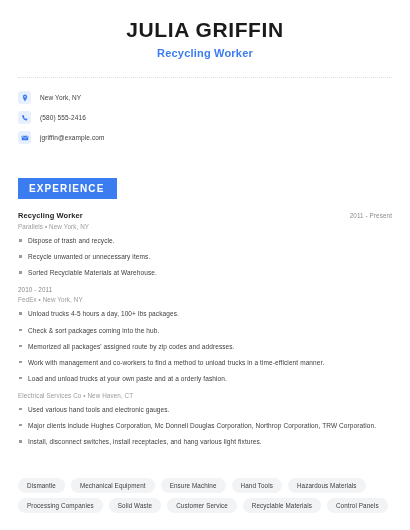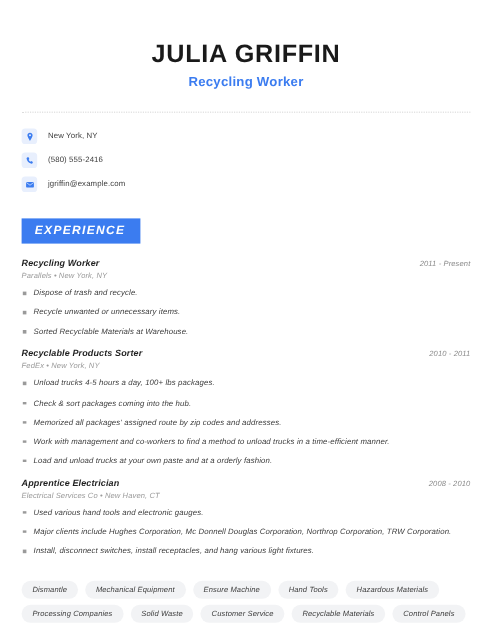--- a/index.html
+++ b/index.html
@@ -11,21 +11,21 @@
     height: 530px;
     background: #ffffff;
     font-family: "Liberation Sans", sans-serif;
     color: #2b2b2b;
     overflow: hidden;
   }
   .resume {
     width: 410px;
     height: 388px;
     box-sizing: border-box;
-    padding: 16px 18px;
+    padding: 0 18px;
     position: relative;
   }
 
   
   .header {
     padding-top: 18px;
     text-align: center;
   }
   .full-name {
     font-size: 21px;
@@ -71,21 +71,21 @@
     margin-right: 9px;
   }
   .contact-badge svg { display: block; }
   .contact-text {
     font-size: 6.5px;
     color: #3c3c3c;
     letter-spacing: 0.1px;
   }
 
   
-  .section { margin-top: 20px; font-style: italic; }
+  .section { margin-top: 32px; }
   .section-badge {
     display: inline-block;
     background: #3b7cf0;
     color: #ffffff;
     font-size: 10px;
     font-weight: bold;
     letter-spacing: 1.1px;
     padding: 5px 13px 5px 11px;
   }
 
@@ -213,38 +213,33 @@
         <div class="job-meta">Parallels  •  New York, NY</div>
         <ul class="bullets">
           <li>Dispose of trash and recycle.</li>
           <li>Recycle unwanted or unnecessary items.</li>
           <li>Sorted Recyclable Materials at Warehouse.</li>
         </ul>
       </div>
 
       <div class="job">
         <div class="job-head">
-          <span class="job-role">Recyclable Products Sorter</span>
           <span class="job-dates">2010 - 2011</span>
         </div>
         <div class="job-meta">FedEx  •  New York, NY</div>
         <ul class="bullets">
           <li>Unload trucks 4-5 hours a day, 100+ lbs packages.</li>
           <li>Check &amp; sort packages coming into the hub.</li>
           <li>Memorized all packages' assigned route by zip codes and addresses.</li>
           <li>Work with management and co-workers to find a method to unload trucks in a time-efficient manner.</li>
           <li>Load and unload trucks at your own paste and at a orderly fashion.</li>
         </ul>
       </div>
 
       <div class="job">
-        <div class="job-head">
-          <span class="job-role">Apprentice Electrician</span>
-          <span class="job-dates">2008 - 2010</span>
-        </div>
         <div class="job-meta">Electrical Services Co  •  New Haven, CT</div>
         <ul class="bullets">
           <li>Used various hand tools and electronic gauges.</li>
           <li>Major clients include Hughes Corporation, Mc Donnell Douglas Corporation, Northrop Corporation, TRW Corporation.</li>
           <li>Install, disconnect switches, install receptacles, and hang various light fixtures.</li>
         </ul>
       </div>
 
     </div>
   </div>

